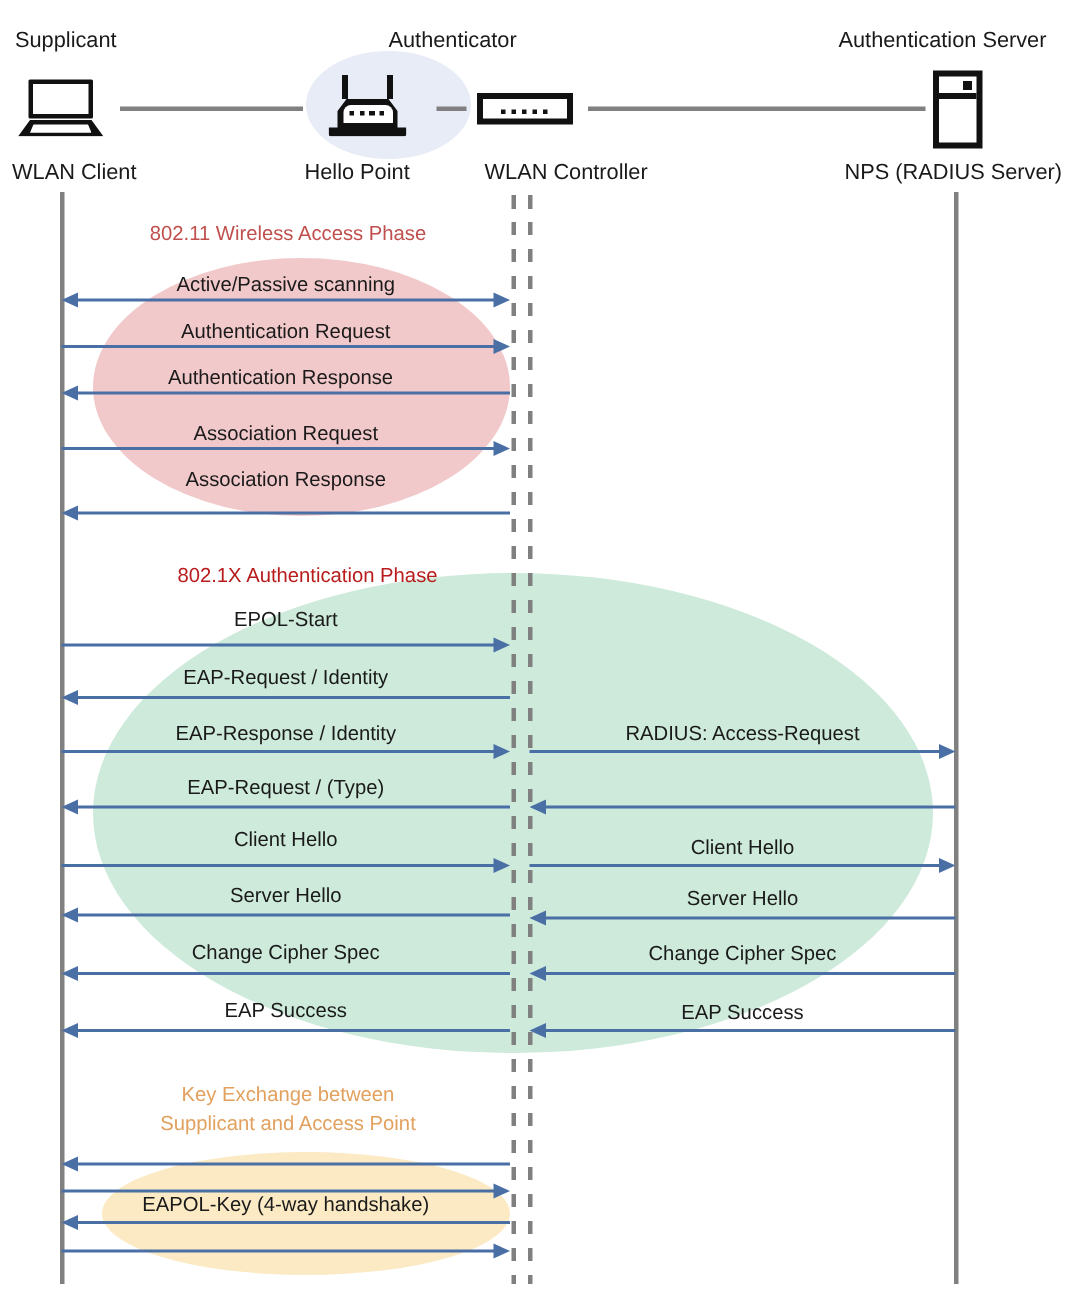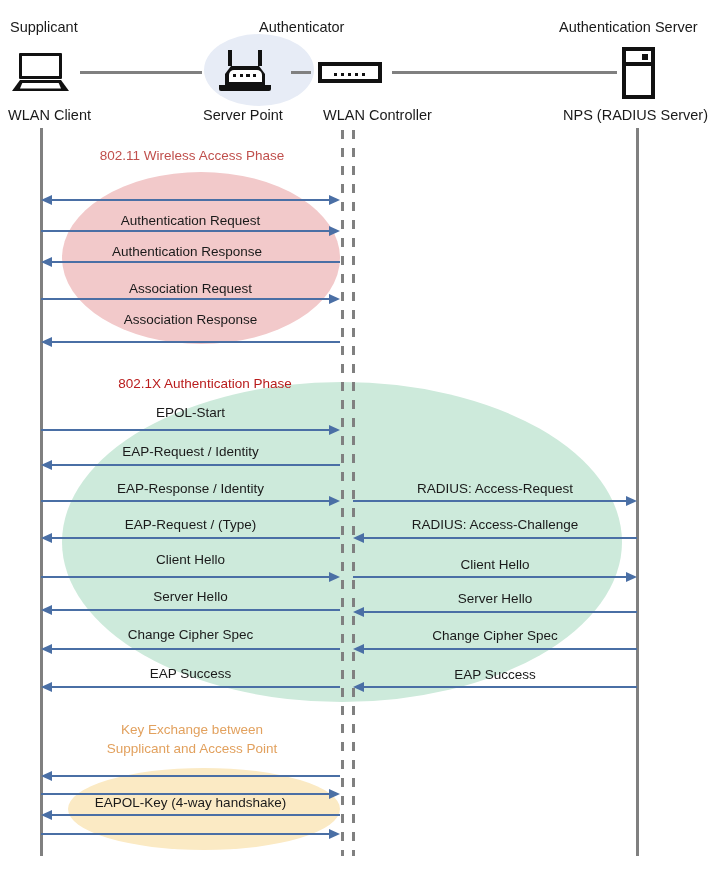--- a/index.html
+++ b/index.html
@@ -299,40 +299,41 @@
         <i></i>
       </div>
   </div>
 
   <div class="icon-server">
     <div class="led"></div>
     <div class="bay"></div>
   </div>
 
   <div class="actor-caption" style="left:8px;   top:108px;">WLAN Client</div>
-  <div class="actor-caption" style="left:203px; top:108px;">Server Point</div>
+  <div class="actor-caption" style="left:203px; top:108px;">Hello Point</div>
   <div class="actor-caption" style="left:306px; top:108px;margin-left:17px;">WLAN Controller</div>
   <div class="actor-caption" style="left:563px; top:108px;">NPS (RADIUS Server)</div>
 
   <div class="phase-ellipse ell-red" style="left:62px;  top:172px; width:278px; height:172px;"></div>
   <div class="phase-ellipse ell-green" style="left:62px;  top:382px; width:560px; height:320px;"></div>
   <div class="phase-ellipse ell-amber" style="left:68px;  top:768px; width:272px; height:82px;"></div>
 
   <div class="lifeline" style="left:40px;  top:128px; height:728px;"></div>
   <div class="lifeline-dashed" style="left:341px; top:130px; height:726px;"></div>
   <div class="lifeline-dashed" style="left:352px; top:130px; height:726px;"></div>
   <div class="lifeline" style="left:636px; top:128px; height:728px;"></div>
 
   <div class="phase-label pl-red" style="left:87px; top:147px; width:210px;">802.11 Wireless Access Phase</div>
 
   <div class="phase-label pl-green" style="left:100px; top:375px; width:210px;">802.1X Authentication Phase</div>
 
   <div class="phase-label pl-amber" style="left:92px; top:721px; width:200px;">Key Exchange between</div>
   <div class="phase-label pl-amber" style="left:92px; top:740px; width:200px;">Supplicant and Access Point</div>
 
+  <div class="msg-label" style="left:41px; top:183px; width:299px;">Active/Passive scanning</div>
   <div class="msg-line" style="left:50px; top:199px; width:281px;"></div>
   <div class="arrow-head left" style="left:41px;  top:194.5px;"></div>
   <div class="arrow-head right" style="left:329px; top:194.5px;"></div>
 
   <div class="msg-label" style="left:41px; top:214px; width:299px;">Authentication Request</div>
   <div class="msg-line" style="left:41px; top:230px; width:290px;"></div>
   <div class="arrow-head right" style="left:329px; top:225.5px;"></div>
 
   <div class="msg-label" style="left:41px; top:245px; width:292px;">Authentication Response</div>
   <div class="msg-line" style="left:50px; top:261px; width:290px;"></div>
@@ -359,21 +360,20 @@
   <div class="arrow-head right" style="left:329px; top:495.5px;"></div>
 
   <div class="msg-label" style="left:353px; top:482px; width:284px;">RADIUS: Access-Request</div>
   <div class="msg-line" style="left:353px; top:500px; width:275px;"></div>
   <div class="arrow-head right" style="left:626px; top:495.5px;"></div>
 
   <div class="msg-label" style="left:41px; top:518px; width:299px;">EAP-Request / (Type)</div>
   <div class="msg-line" style="left:50px; top:537px; width:290px;"></div>
   <div class="arrow-head left" style="left:41px; top:532.5px;"></div>
 
-  <div class="msg-label" style="left:353px; top:518px; width:284px;">RADIUS: Access-Challenge</div>
   <div class="msg-line" style="left:362px; top:537px; width:275px;"></div>
   <div class="arrow-head left" style="left:353px; top:532.5px;"></div>
 
   <div class="msg-label" style="left:41px; top:553px; width:299px;">Client Hello</div>
   <div class="msg-line" style="left:41px; top:576px; width:290px;"></div>
   <div class="arrow-head right" style="left:329px; top:571.5px;"></div>
 
   <div class="msg-label" style="left:353px; top:558px; width:284px;">Client Hello</div>
   <div class="msg-line" style="left:353px; top:576px; width:275px;"></div>
   <div class="arrow-head right" style="left:626px; top:571.5px;"></div>

